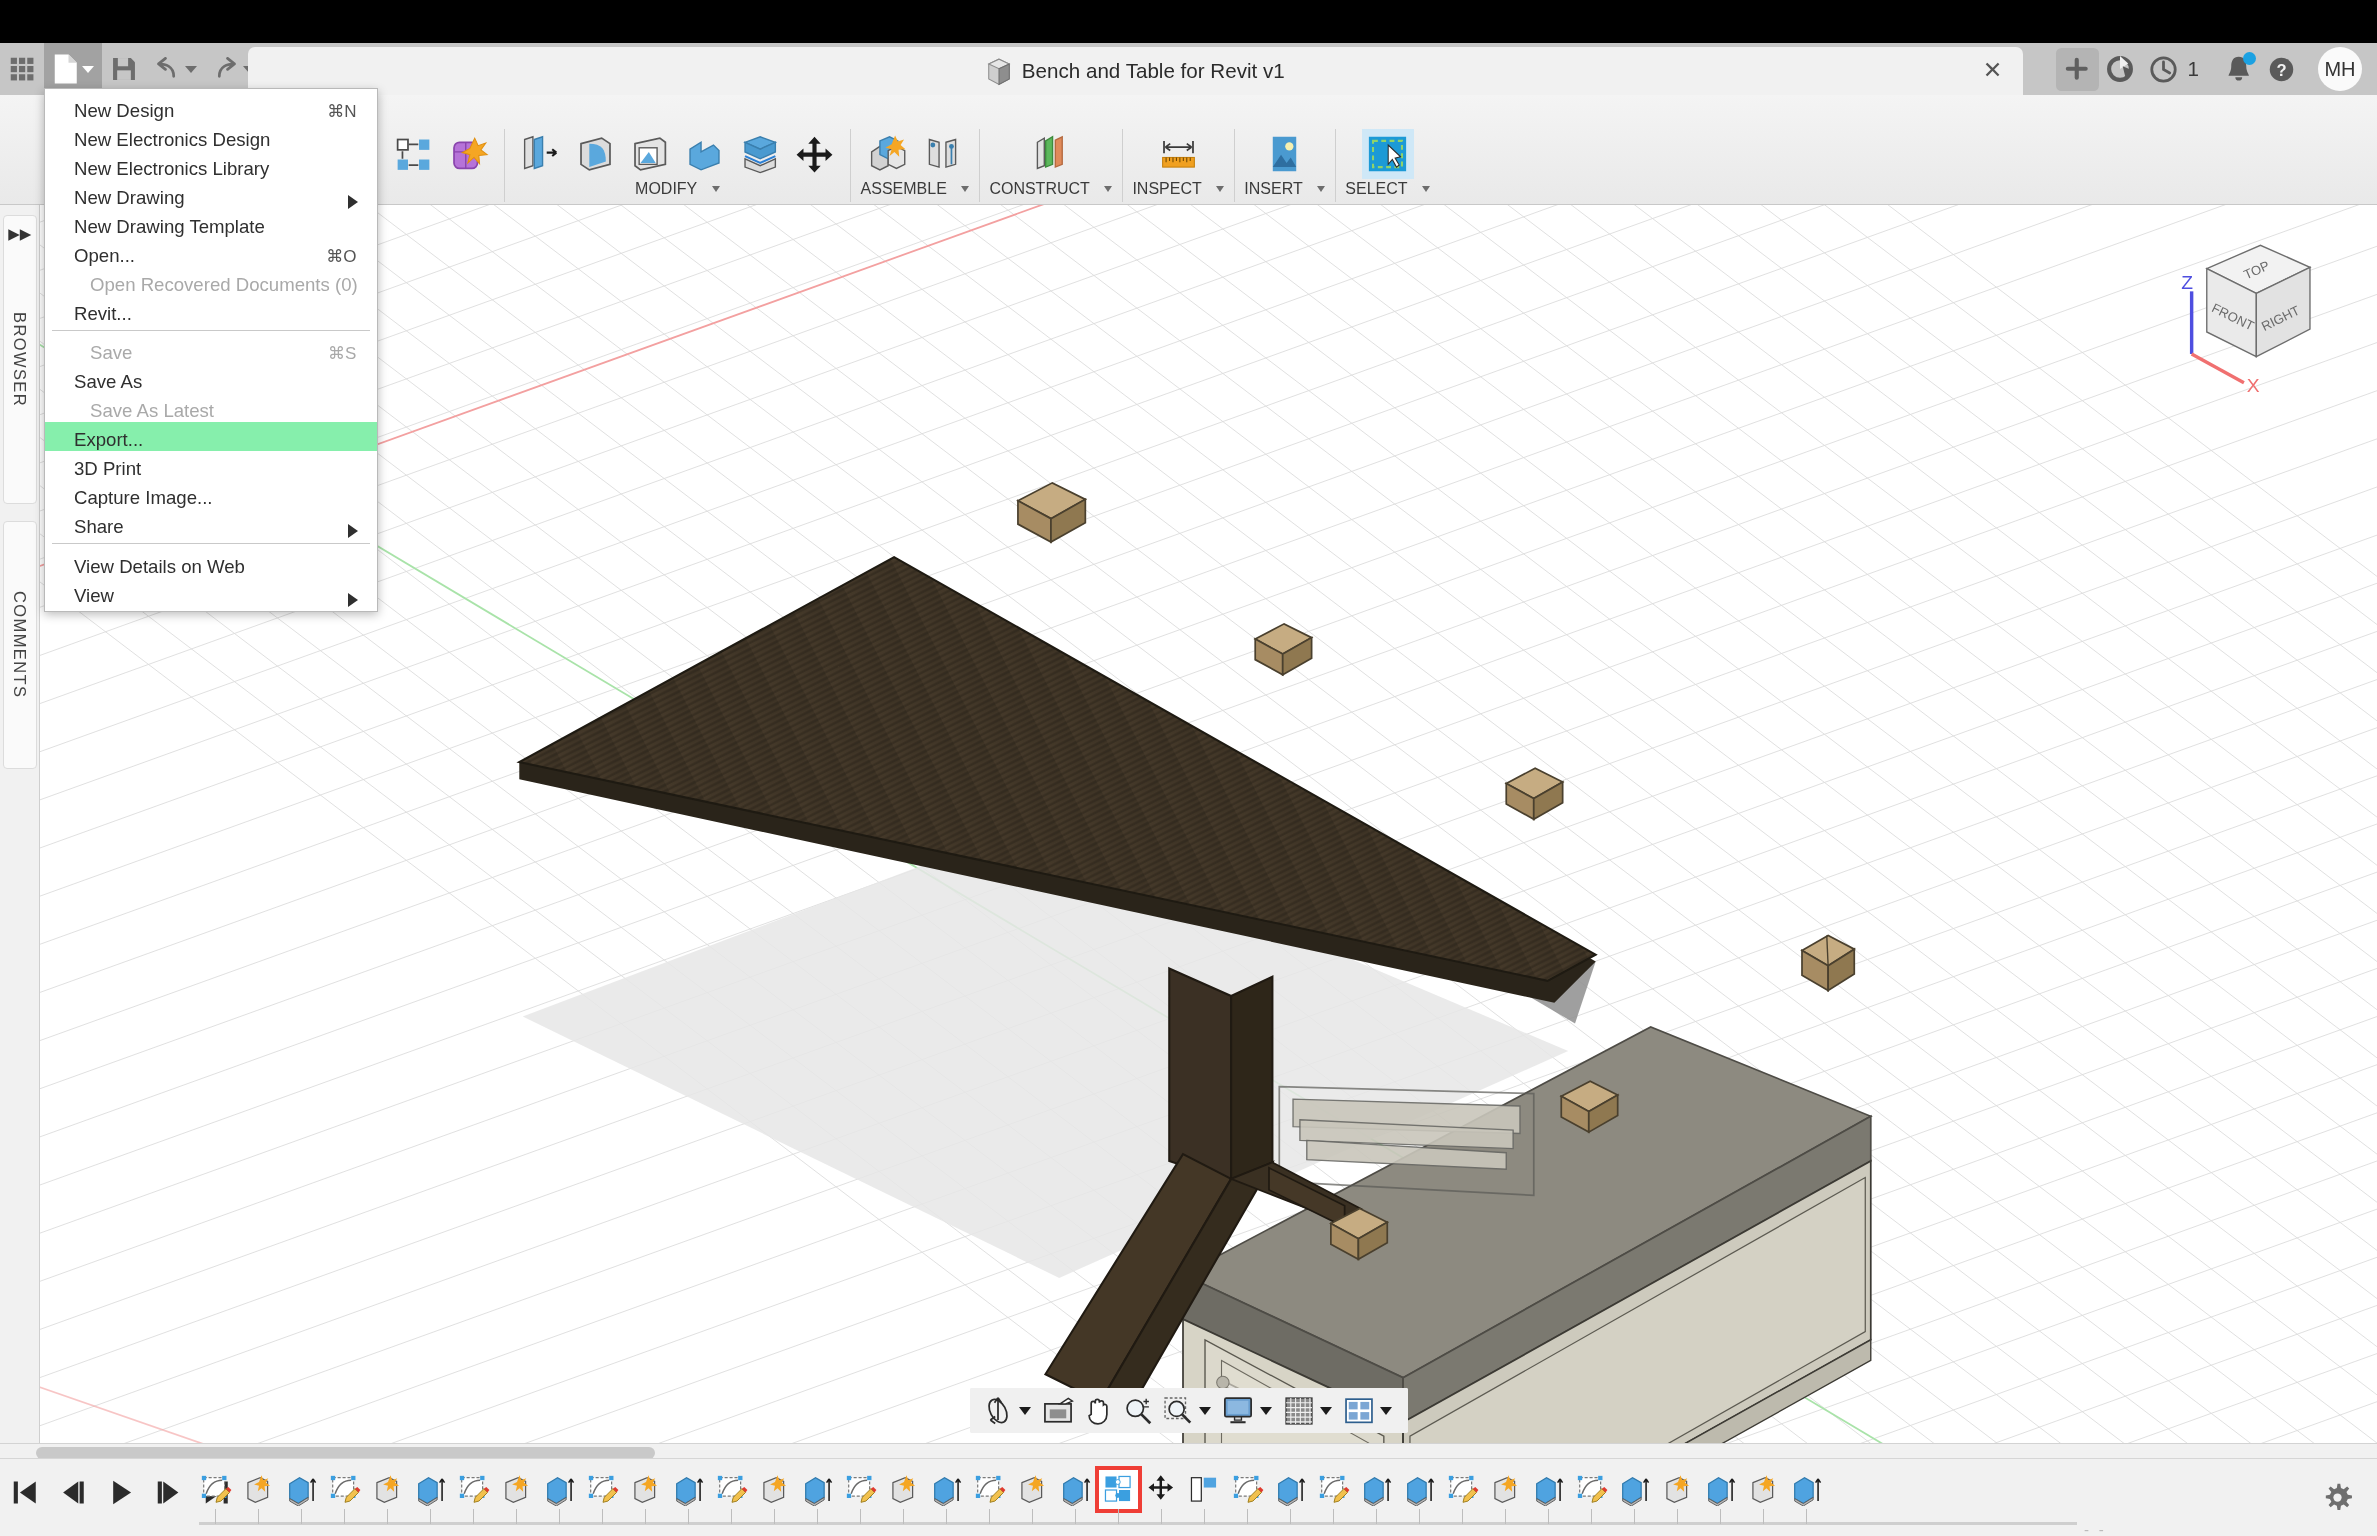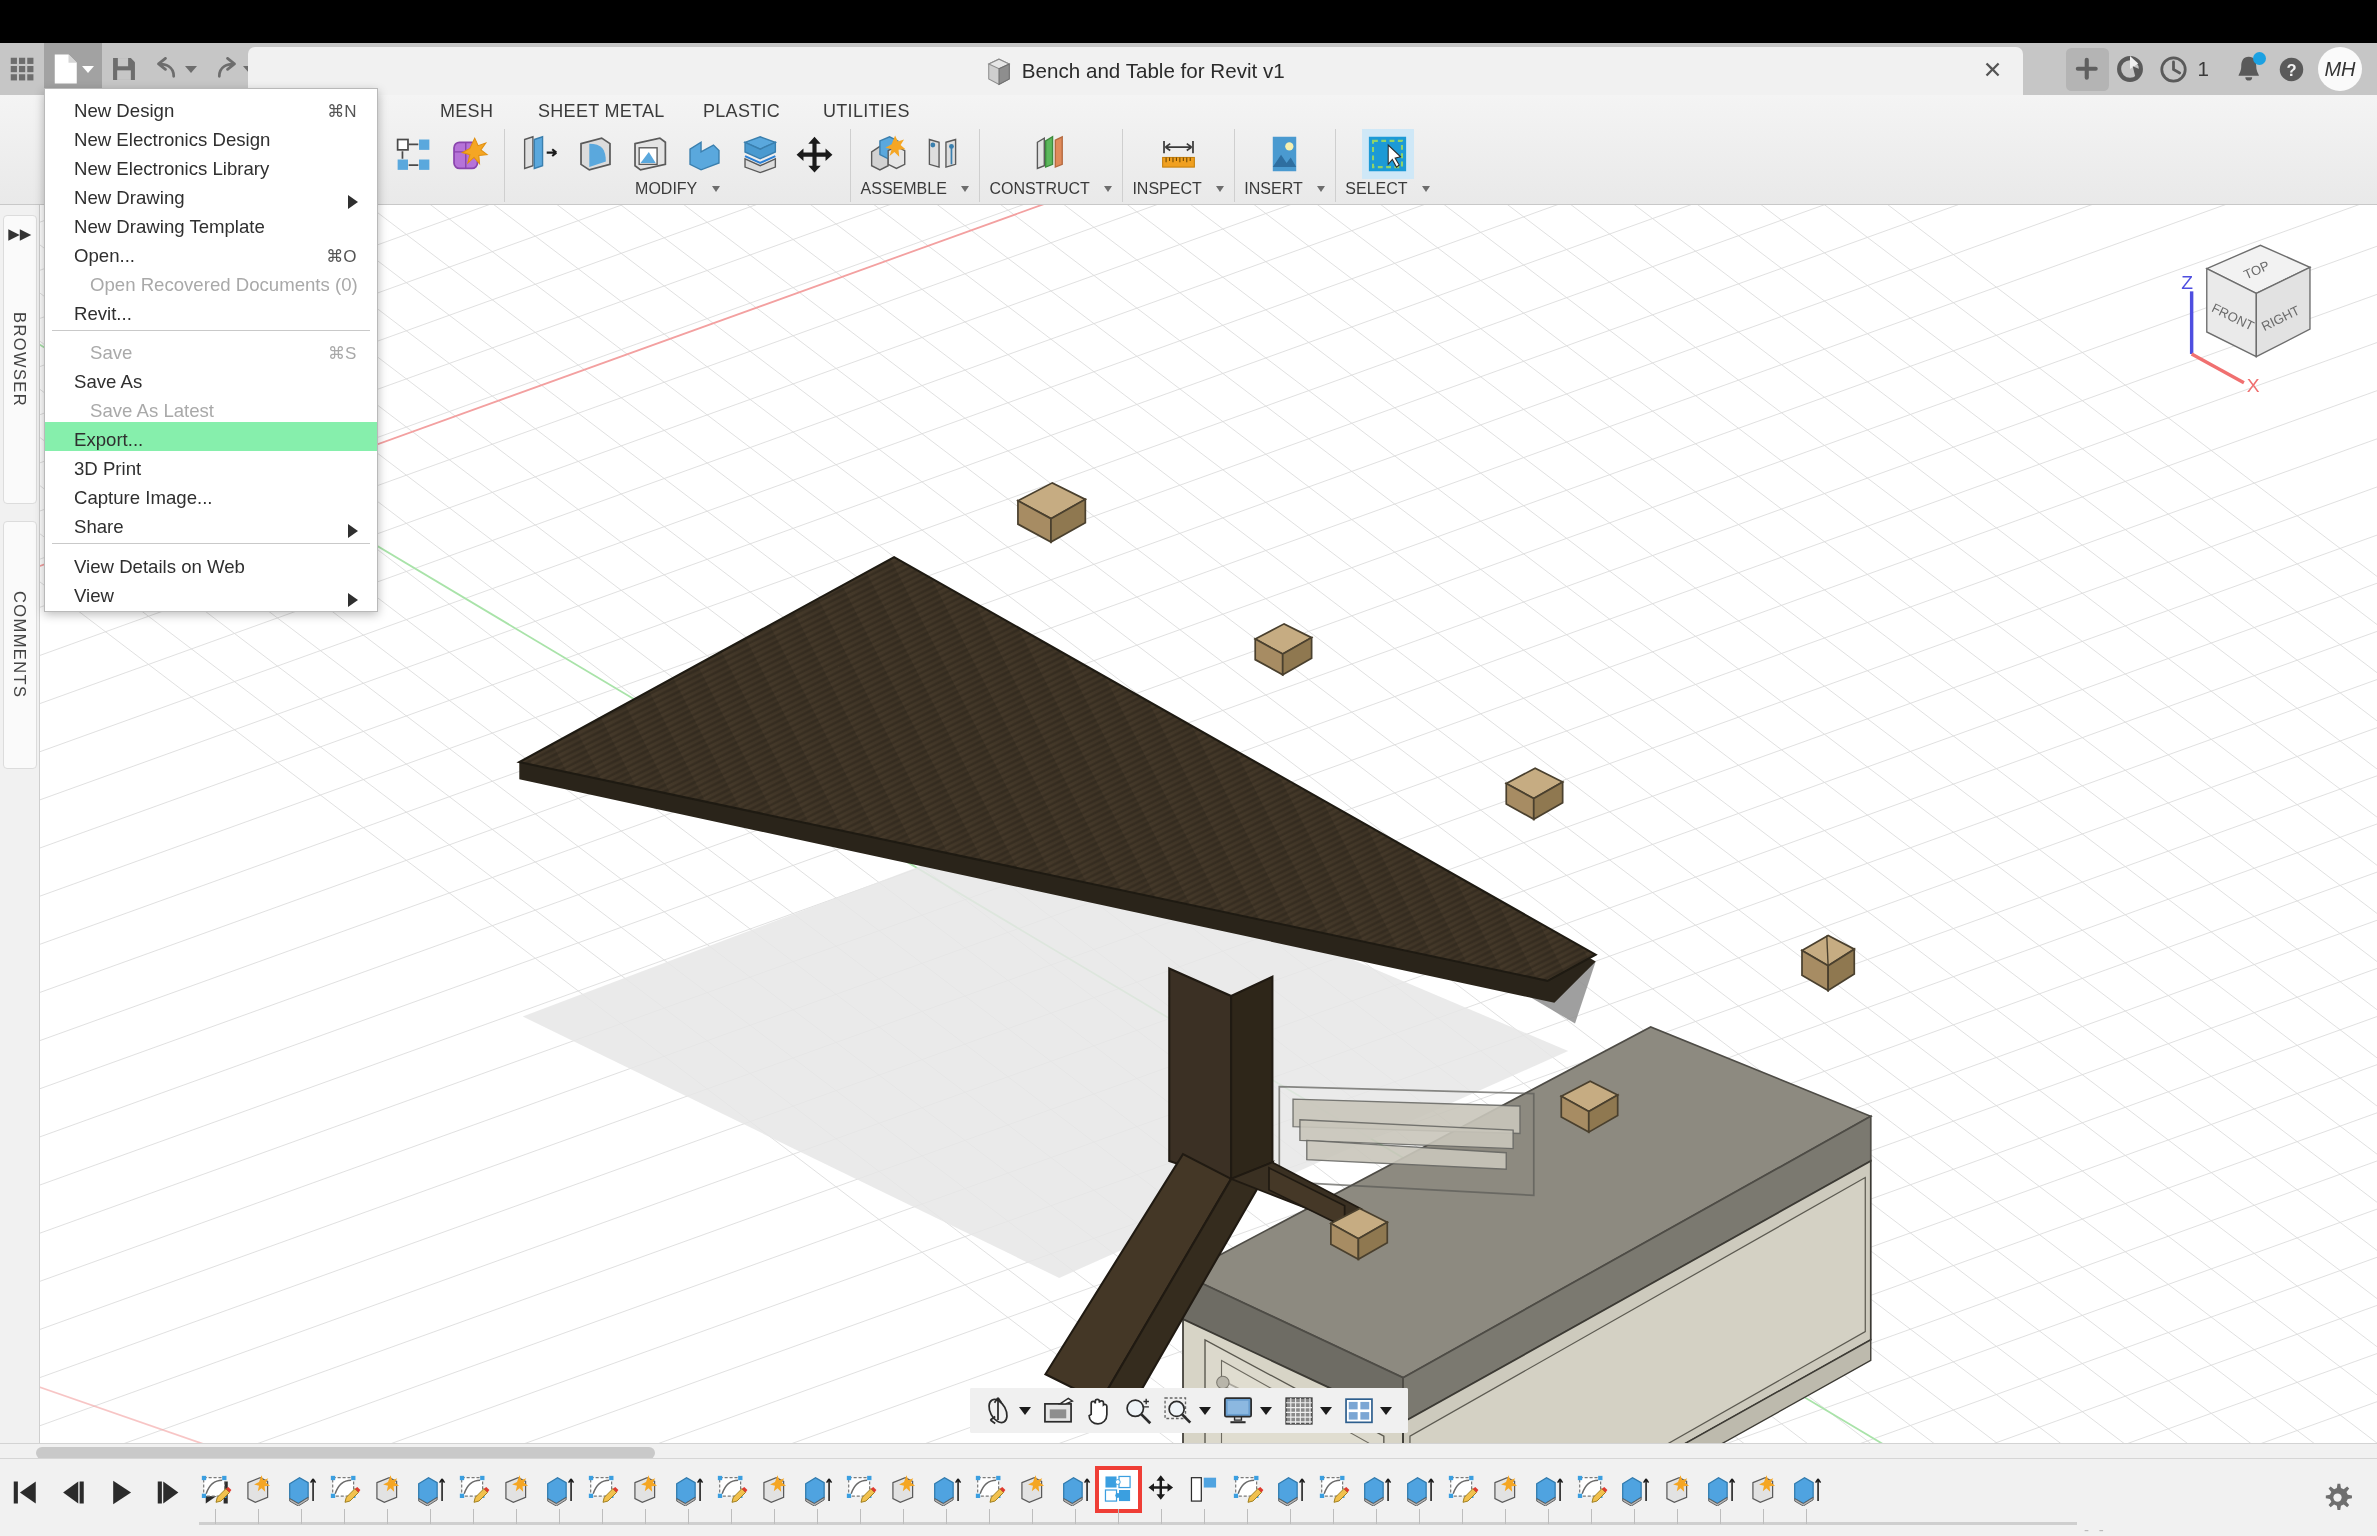--- a/index.html
+++ b/index.html
@@ -31,21 +31,21 @@
   .doc-title { font-size:20.6px; color:#2b2b2b; }
   .tab-x { position:absolute; right:20.6px; font-size:23.4px; color:#555; cursor:pointer; line-height:1;}
 
   .title-right { position:absolute; right:0; top:43px; height:52px; display:flex; align-items:center;
      gap:0; padding-right:15px; }
   .tr-btn { width:43px; height:43px; display:flex; align-items:center; justify-content:center;
      border-radius:5.5px; cursor:pointer; }
   .tr-btn.plusbg { background:#b4b4b4; }
   .badge-num { font-size:20.6px; color:#3a3a3a; margin-left:2.8px; }
   .avatar { width:44px; height:44px; border-radius:50%; background:#fafafa; color:#333;
-     display:flex; align-items:center; justify-content:center; font-size:20px; margin-left:5px;font-style:italic; }
+     display:flex; align-items:center; justify-content:center; font-size:20px; margin-left:15px; }
 
   
   .ribbon { position:absolute; left:0; top:95px; width:2377px; height:110px;
      background:linear-gradient(#f4f4f4,#e9e9e9); border-bottom:0.7px solid #c8c8c8;}
   .rb-tabs { position:absolute; top:5.5px; left:0; width:100%; height:32px; }
   .rb-tab { position:absolute; font-size:18px; color:#3b3b3b; letter-spacing:0.3px; cursor:pointer; }
   .rb-row { position:absolute; top:34px; left:0; height:76px; display:flex; align-items:flex-start; }
   .rb-grp { display:flex; flex-direction:column; align-items:center; border-right:0.7px solid #cfcfcf;
      padding:0 9.6px; height:73px; justify-content:flex-start;}
   .rb-grp:last-child{border-right:none;}
@@ -210,26 +210,20 @@
     <div class="tr-btn">
       <svg width="29" height="29" viewBox="0 0 42 42">
         <circle cx="21" cy="21" r="17" fill="#5a5a5a"></circle>
         <text x="21" y="30" font-size="24" fill="#f1f1f1" text-anchor="middle" font-family="Liberation Sans, sans-serif" font-weight="bold">?</text>
       </svg>
     </div>
     <div class="avatar">MH</div>
   </div>
 
   <div class="ribbon">
-    <div class="rb-tabs">
-      <span class="rb-tab" style="left:440px">MESH</span>
-      <span class="rb-tab" style="left:538px">SHEET METAL</span>
-      <span class="rb-tab" style="left:703px">PLASTIC</span>
-      <span class="rb-tab" style="left:823px">UTILITIES</span>
-    </div>
 
     <div class="rb-row" style="left:323px">
 
       <div class="rb-grp">
         <div class="rb-icons">
           <div class="rb-ic">
             <svg width="43" height="40" viewBox="0 0 62 58">
               <path d="M8 14 L44 14 L54 6 L54 44 L44 52 L8 52 Z" fill="#d3d3d3" stroke="#6a6a6a" stroke-width="2.5"></path>
               <path d="M8 14 L18 6 L54 6 L44 14 Z" fill="#eaeaea" stroke="#6a6a6a" stroke-width="2.5"></path>
               <circle cx="25" cy="32" r="13" fill="none" stroke="#6a6a6a" stroke-width="2.5"></circle>

